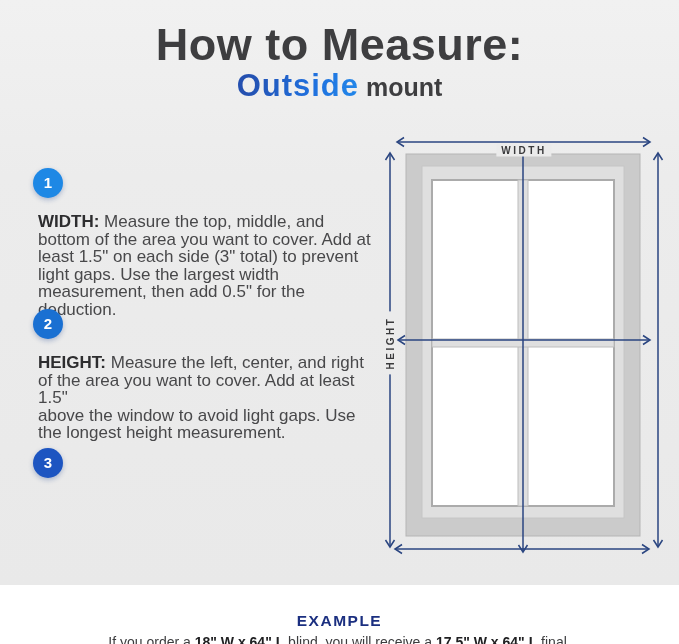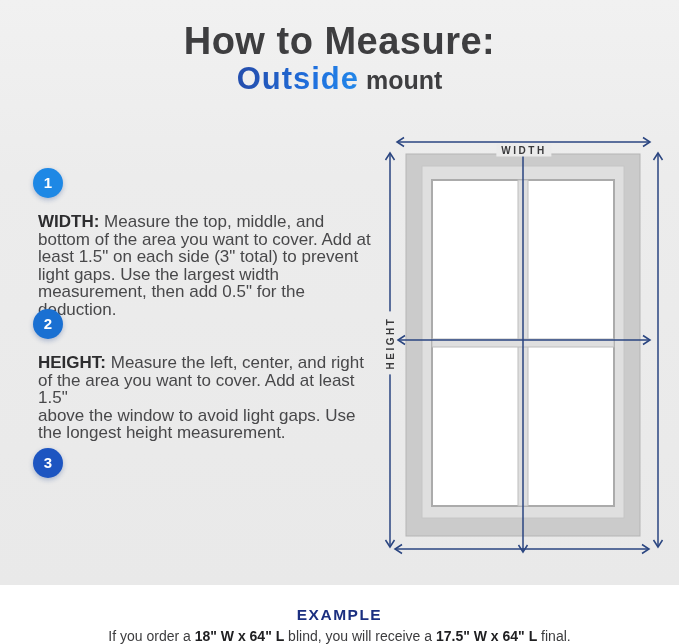--- a/index.html
+++ b/index.html
@@ -24,21 +24,21 @@
 
   
   .title-block {
     position: absolute;
     left: 0; top: 20px;
     width: 679px;
     text-align: center;
     line-height: 1.12;
   }
   .title-line1 {
-    font-size: 38px;
+    font-size: 45px;
     font-weight: 700;
     letter-spacing: 0.5px;
     color: #3e3e40;
   }
   .title-line2 { margin-top: -1px; }
   .title-highlight {
     font-size: 31px;
     font-weight: 700;
     letter-spacing: 1px;
     background: linear-gradient(100deg, #2450b0 10%, #1f6fdd 60%, #2285e8 95%);
@@ -113,21 +113,21 @@
     transform: translate(-50%, -50%) rotate(-90deg);
   }
 
   
   .example-band {
     position: absolute;
     left: 0; bottom: 0;
     width: 679px; height: 59px;
     background: #ffffff;
     text-align: center;
-    padding-top: 21px;
+    padding-top: 27px;
   }
   .example-heading {
     font-size: 15.5px;
     font-weight: 700;
     letter-spacing: 1.5px;
     color: #1b2f80;
   }
   .example-sentence {
     margin-top: 4px;
     font-size: 14px;

